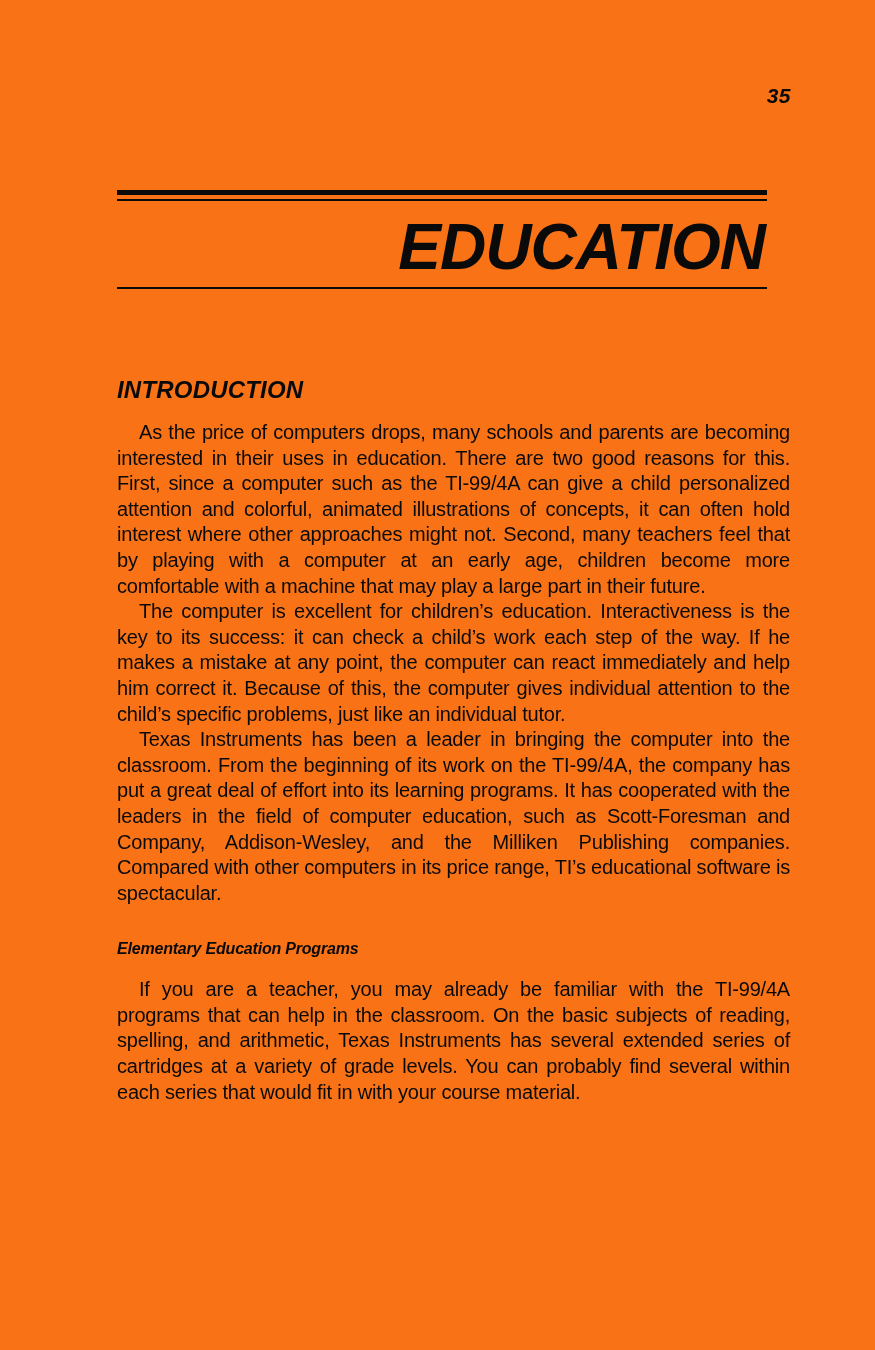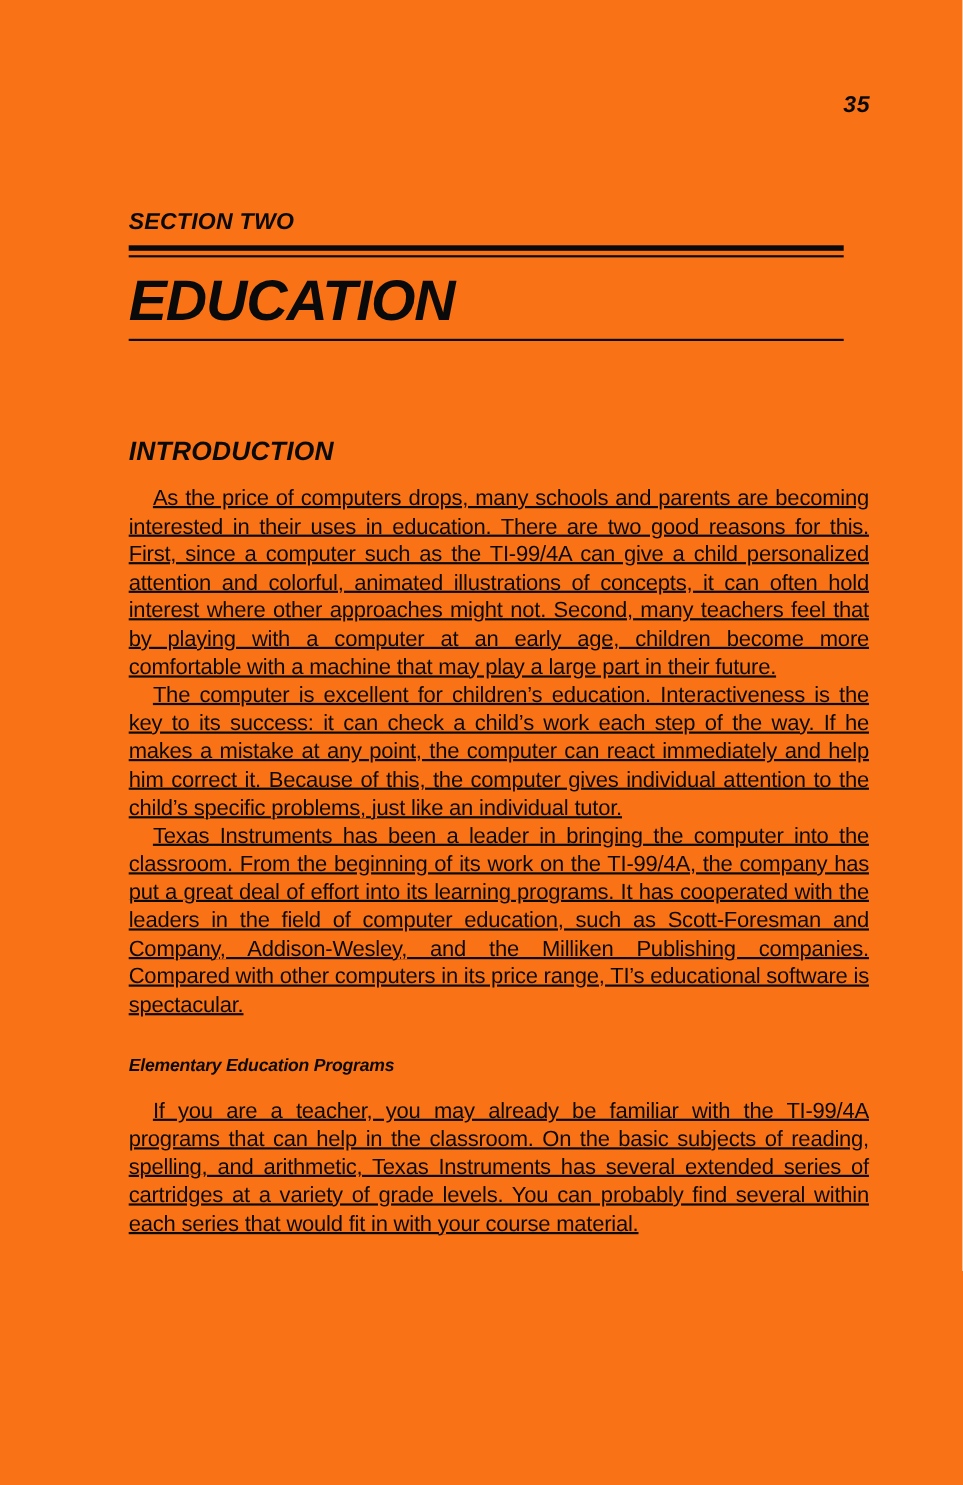--- a/index.html
+++ b/index.html
@@ -38,21 +38,22 @@
   .rule-thick {
     height: 5px;
     background: #0a0a0a;
   }
   .rule-thin {
     height: 2px;
     background: #0a0a0a;
     margin-top: 4px;
   }
   .section-title {
-    font-size: 52px;
+    text-align: right;
+    font-size: 64px;
     font-weight: bold;
     font-style: italic;
     letter-spacing: -1px;
     line-height: 1.0;
     padding: 14px 2px 8px 0;
   }
   .rule-under {
     height: 2px;
     background: #0a0a0a;
   }
@@ -74,35 +75,33 @@
     font-size: 16px;
     font-weight: bold;
     font-style: italic;
     margin: 30px 0 12px 0;
     line-height: 26px;
   }
   .body-block p {
     margin: 0;
     text-align: justify;
     text-indent: 22px;
-    text-decoration: underline;
   }
   .body-block p.first-after-heading {
     margin-top: 15px;
   }
 </style>
 </head>
 <body>
 
 <div class="page">
 
   <div class="page-number">35</div>
 
   <div class="header-block">
-    <div class="section-label">SECTION TWO</div>
     <div class="rule-thick"></div>
     <div class="rule-thin"></div>
     <div class="section-title">EDUCATION</div>
     <div class="rule-under"></div>
   </div>
 
   <div class="body-block">
 
     <h2 class="intro-heading">INTRODUCTION</h2>
 

